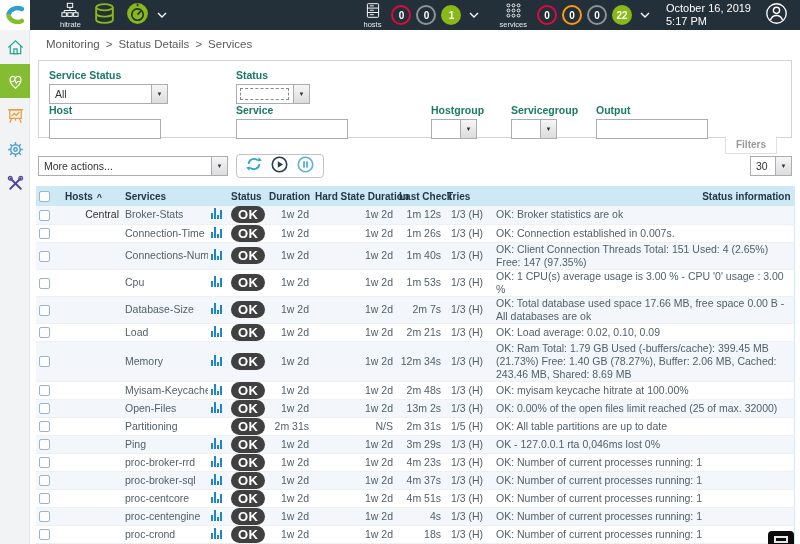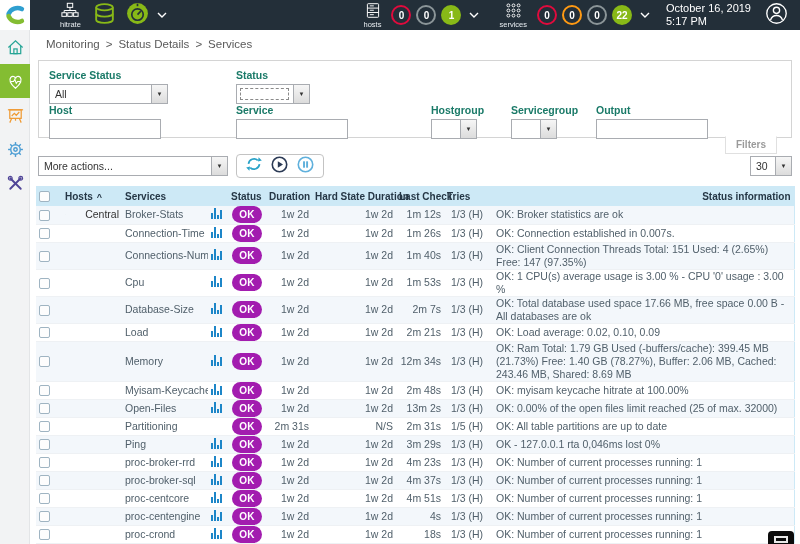--- a/index.html
+++ b/index.html
@@ -50,21 +50,21 @@
              height:20px; padding:0 3px; white-space:nowrap; overflow:visible; }
   tbody td { font-size:10.5px; color:#51606b; height:18px; line-height:13px; padding:0 3px; vertical-align:middle;
              border-bottom:1px solid #eef1f4; overflow:hidden; white-space:nowrap; }
   tbody tr.odd { background:#f3f7fb; }
   td.num, th.num { text-align:right; }
   td.ctr { text-align:center; }
   td.info { white-space:normal; padding-left:6px; }
   th.info-h { text-align:right; }
   .cbx { display:inline-block; width:11px; height:11px; border:1px solid #9fb4c2; border-radius:2px; background:#fdfdfd;
          vertical-align:middle; }
-  .pill { display:inline-block; background:#a21caf; color:#fff; font-size:10px; font-weight:bold;
+  .pill { display:inline-block; background:#404040; color:#fff; font-size:13px; font-weight:bold;
           padding:2px 7px; border-radius:9px; letter-spacing:.3px; }
   .gico { display:inline-flex; align-items:flex-end; gap:1px; height:12px; }
   .gico i { display:inline-block; width:2px; background:#1d86c8; }
   .hostcell { display:flex; align-items:center; gap:20px; justify-content:flex-end; color:#333; }
   .sortc { font-size:9px; color:#253746; margin-left:4px; }
   
   .rec-overlay { position:absolute; right:6px; bottom:0; width:26px; height:13px; background:#0b0b0b;
                  border-radius:4px 4px 0 0; display:flex; align-items:flex-end; justify-content:center; }
   .rec-overlay i { display:block; width:14px; height:7px; border:2px solid #e8e8e8; margin-bottom:1px; }
 </style>

